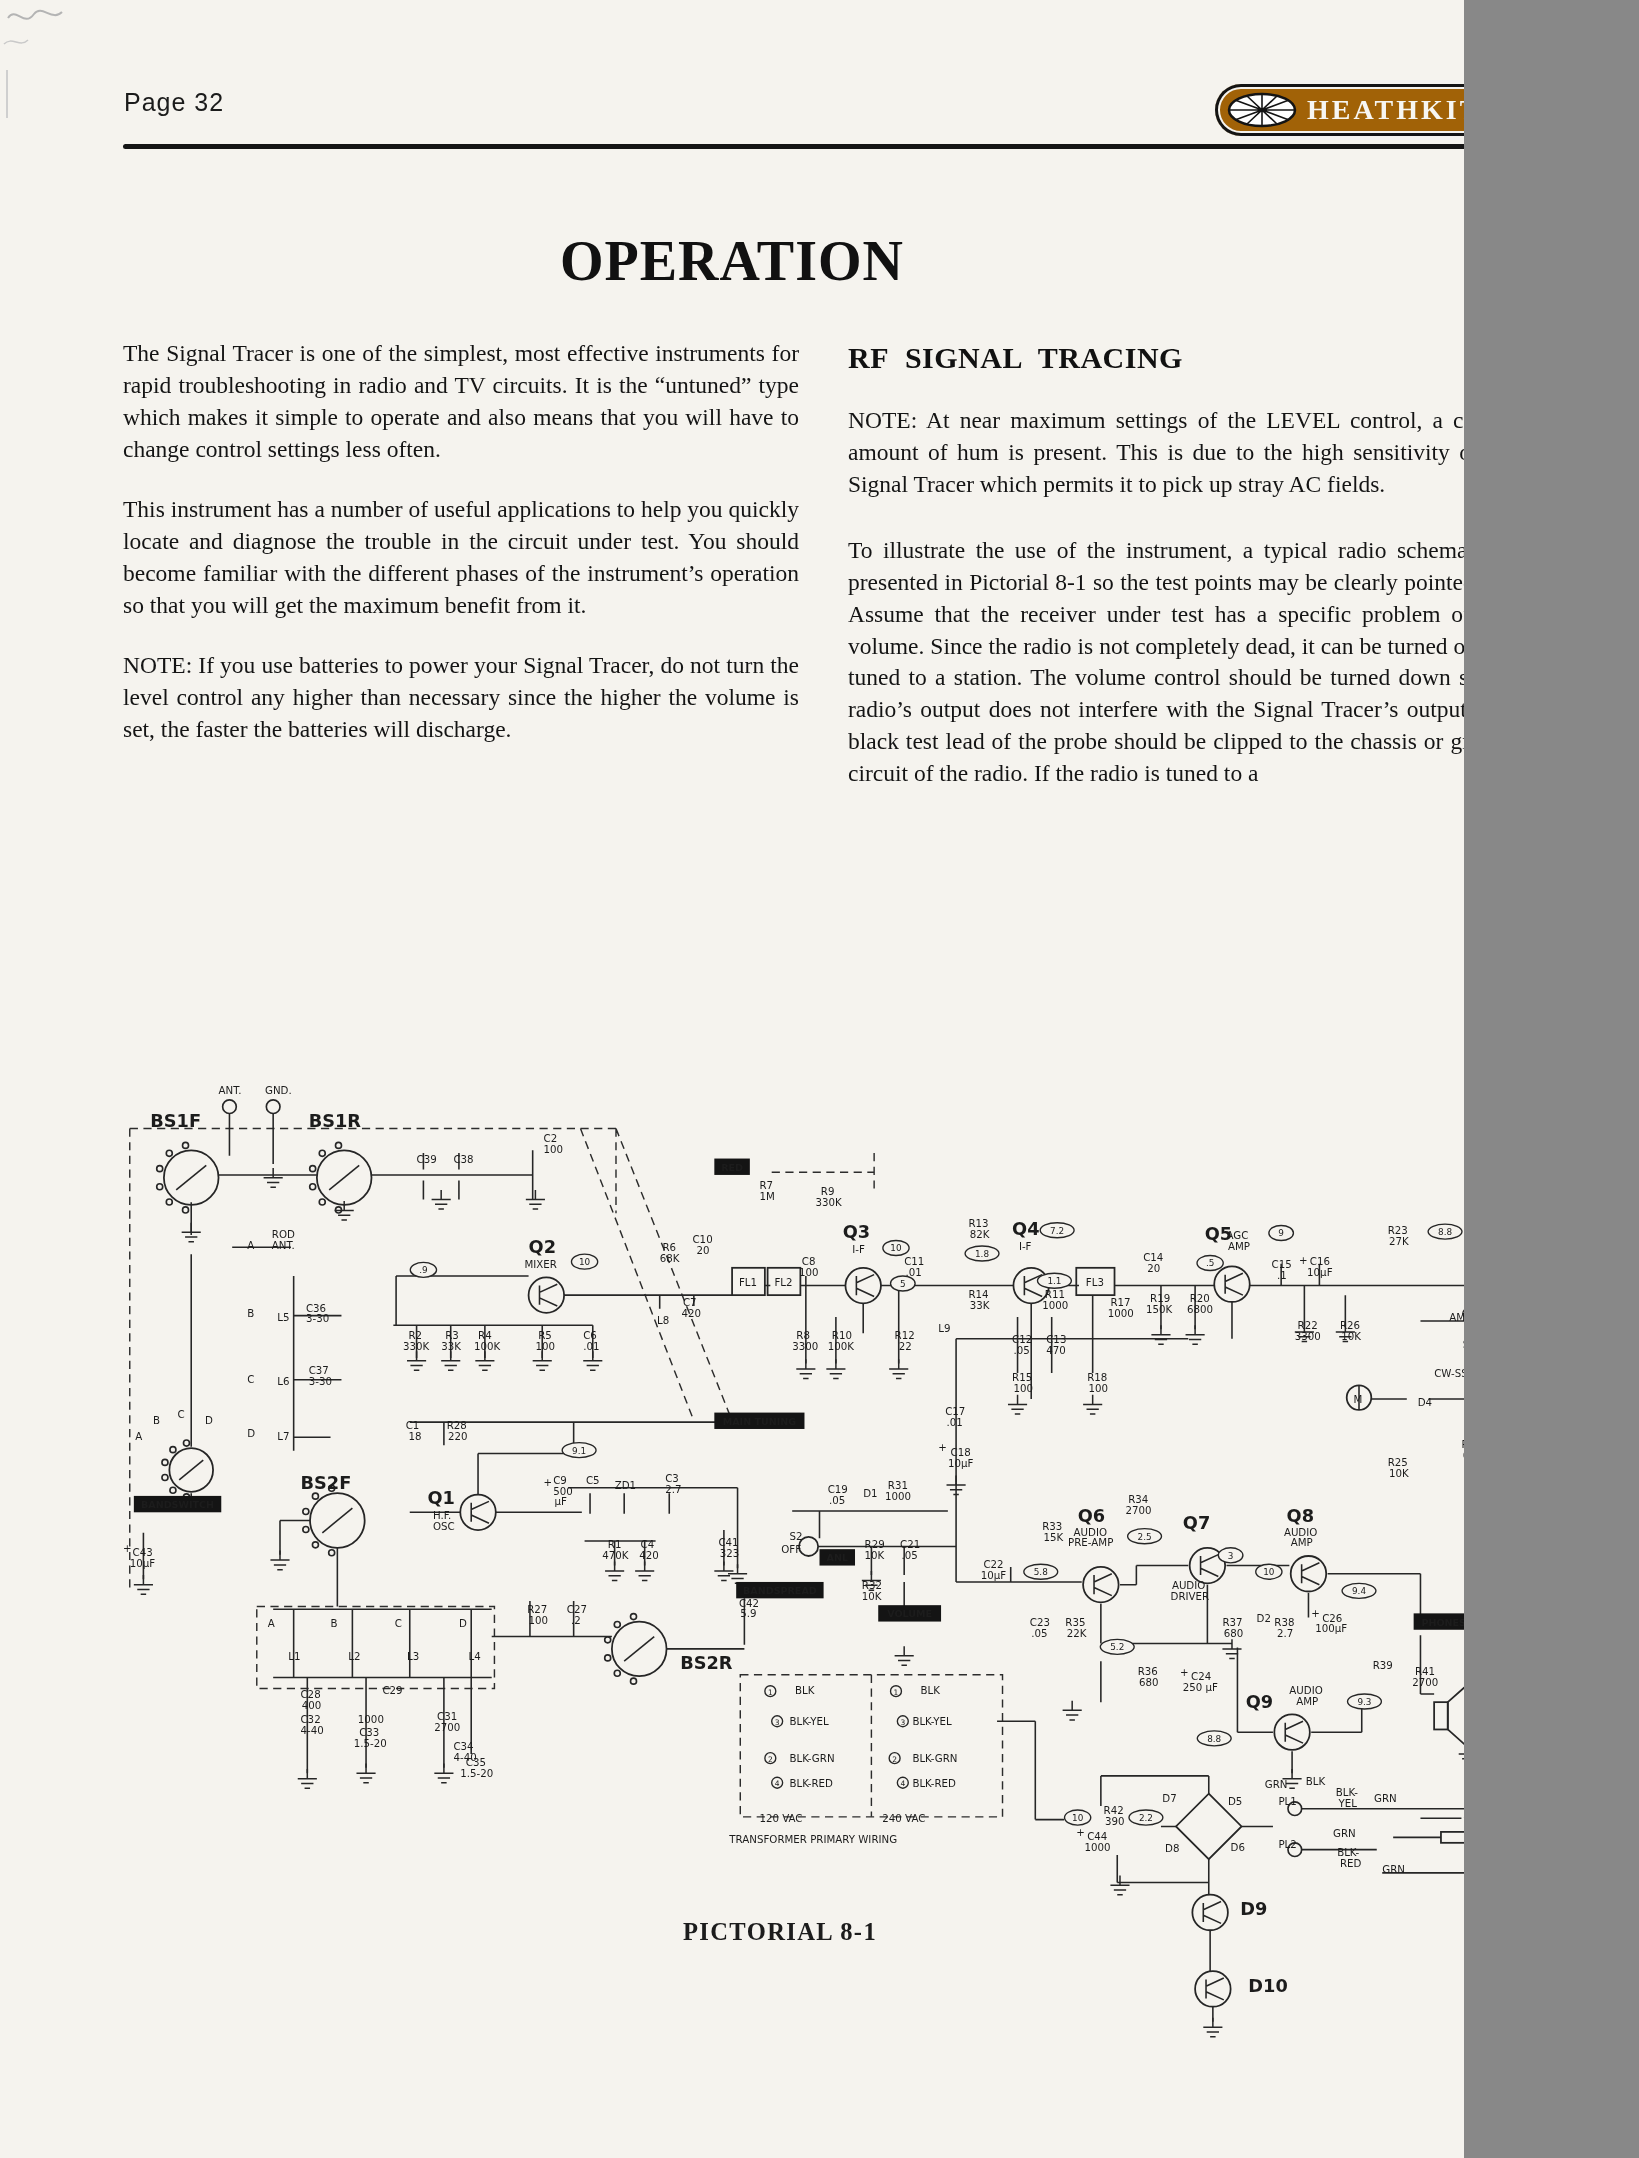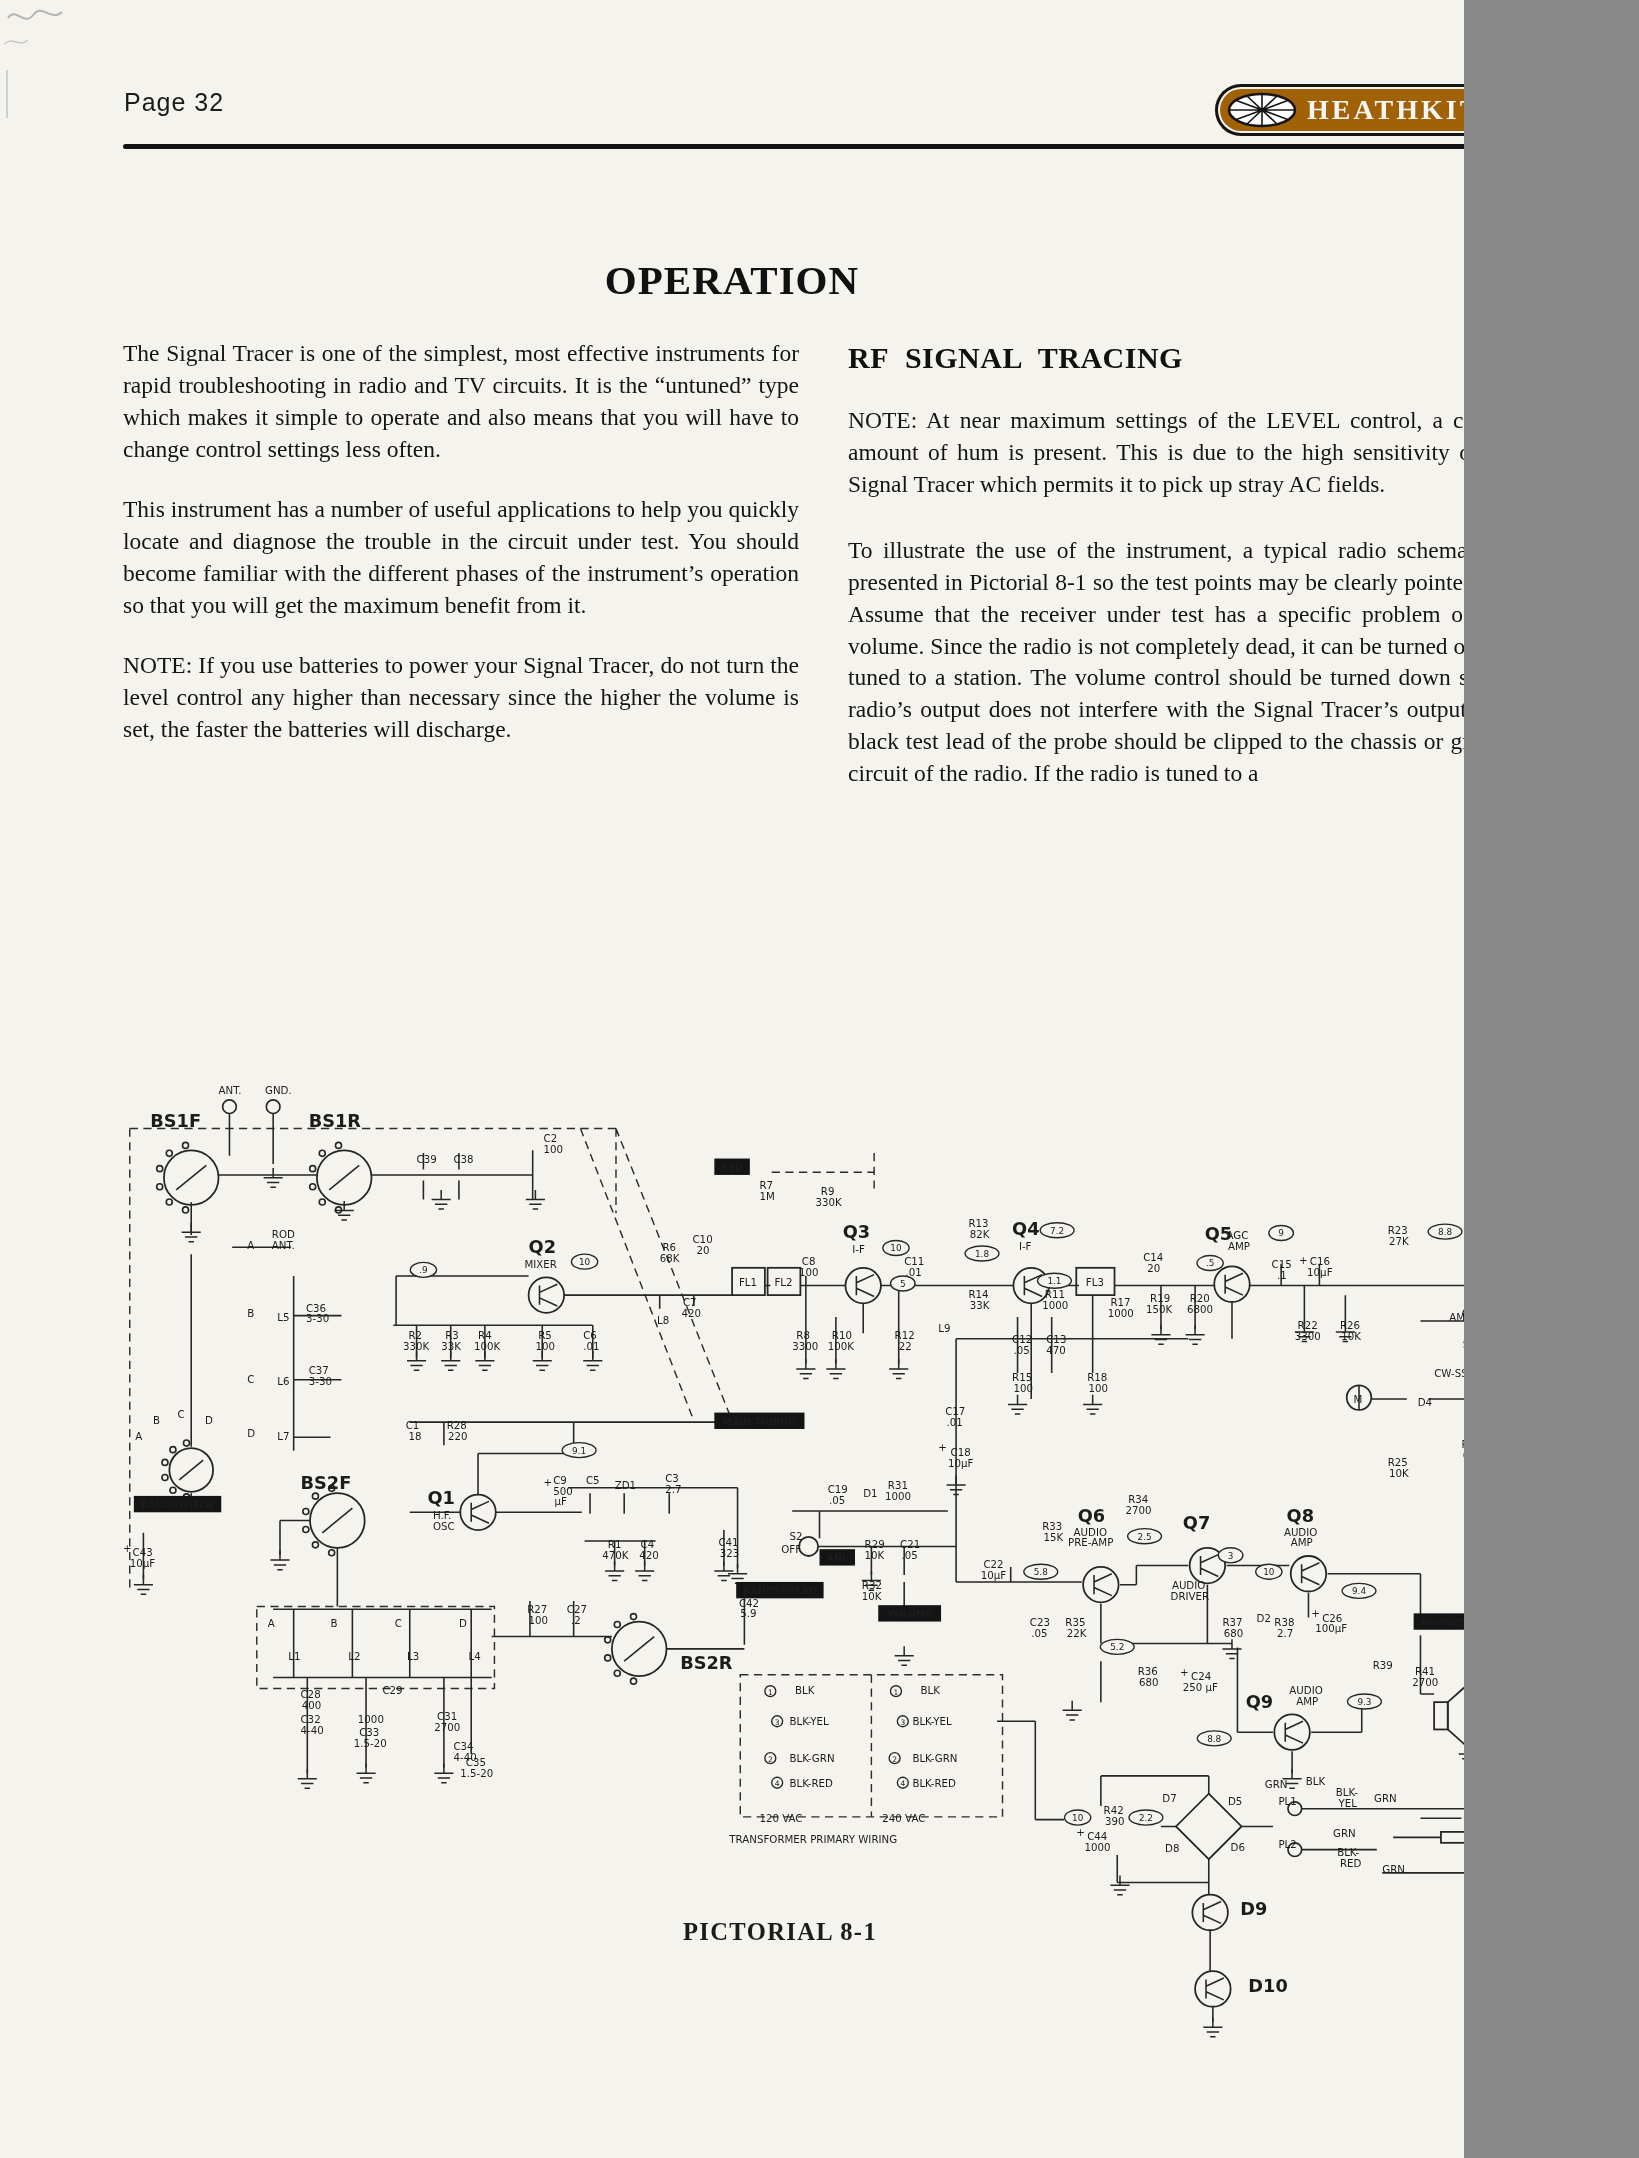--- a/index.html
+++ b/index.html
@@ -2,21 +2,21 @@
 <html><head>
 <meta charset="utf-8">
 <style>
   html,body{margin:0;padding:0;background:#888;}
   .page{position:relative;width:1464px;height:2158px;background:#f5f3ee;font-family:"Liberation Serif",serif;color:#161616;overflow:hidden;}
   .pageno{position:absolute;left:124px;top:88px;font-family:"Liberation Sans",sans-serif;font-size:25px;color:#1b1b1b;letter-spacing:1px;}
   .rule{position:absolute;left:123px;top:144px;width:1393px;height:5px;background:#151515;border-radius:3px;}
   .logo{position:absolute;left:1215px;top:84px;width:302px;height:52px;background:#a16207;border-radius:27px;display:flex;align-items:center;padding:0 10px;box-sizing:border-box;box-shadow:inset 0 0 0 3px #141414, inset 0 0 0 5px #f5f3ee;}
   .logo-text{color:#f7f6f2;font-family:"Liberation Serif",serif;font-weight:bold;font-size:28px;letter-spacing:3px;margin-left:8px;white-space:nowrap;}
   .logo-reg{color:#f7f6f2;font-size:11px;vertical-align:top;margin-left:2px;}
-  .title{position:absolute;left:0;top:256px;width:100%;text-align:center;margin:0;font-size:41px;font-weight:bold;letter-spacing:1px;color:#111;}
+  .title{position:absolute;left:0;top:229px;width:100%;text-align:center;margin:0;font-size:56px;font-weight:bold;letter-spacing:1px;color:#111;}
   .col{position:absolute;top:338px;text-align:justify;font-size:23.5px;line-height:1.36;color:#141414;}
   .col p{margin:0 0 28px 0;}
   .col-left{left:123px;width:676px;}
   .col-right{left:848px;width:669px;}
   .col-right p{margin-bottom:34px;}
   .rf-heading{margin:0 0 26px 0;font-size:30px;font-weight:bold;letter-spacing:.5px;word-spacing:9px;color:#111;}
   .schem{position:absolute;left:0;top:1086px;}
   .artifact{position:absolute;left:0;top:0;}
   
   .w{stroke:#262626;stroke-width:1.15;fill:none;}

